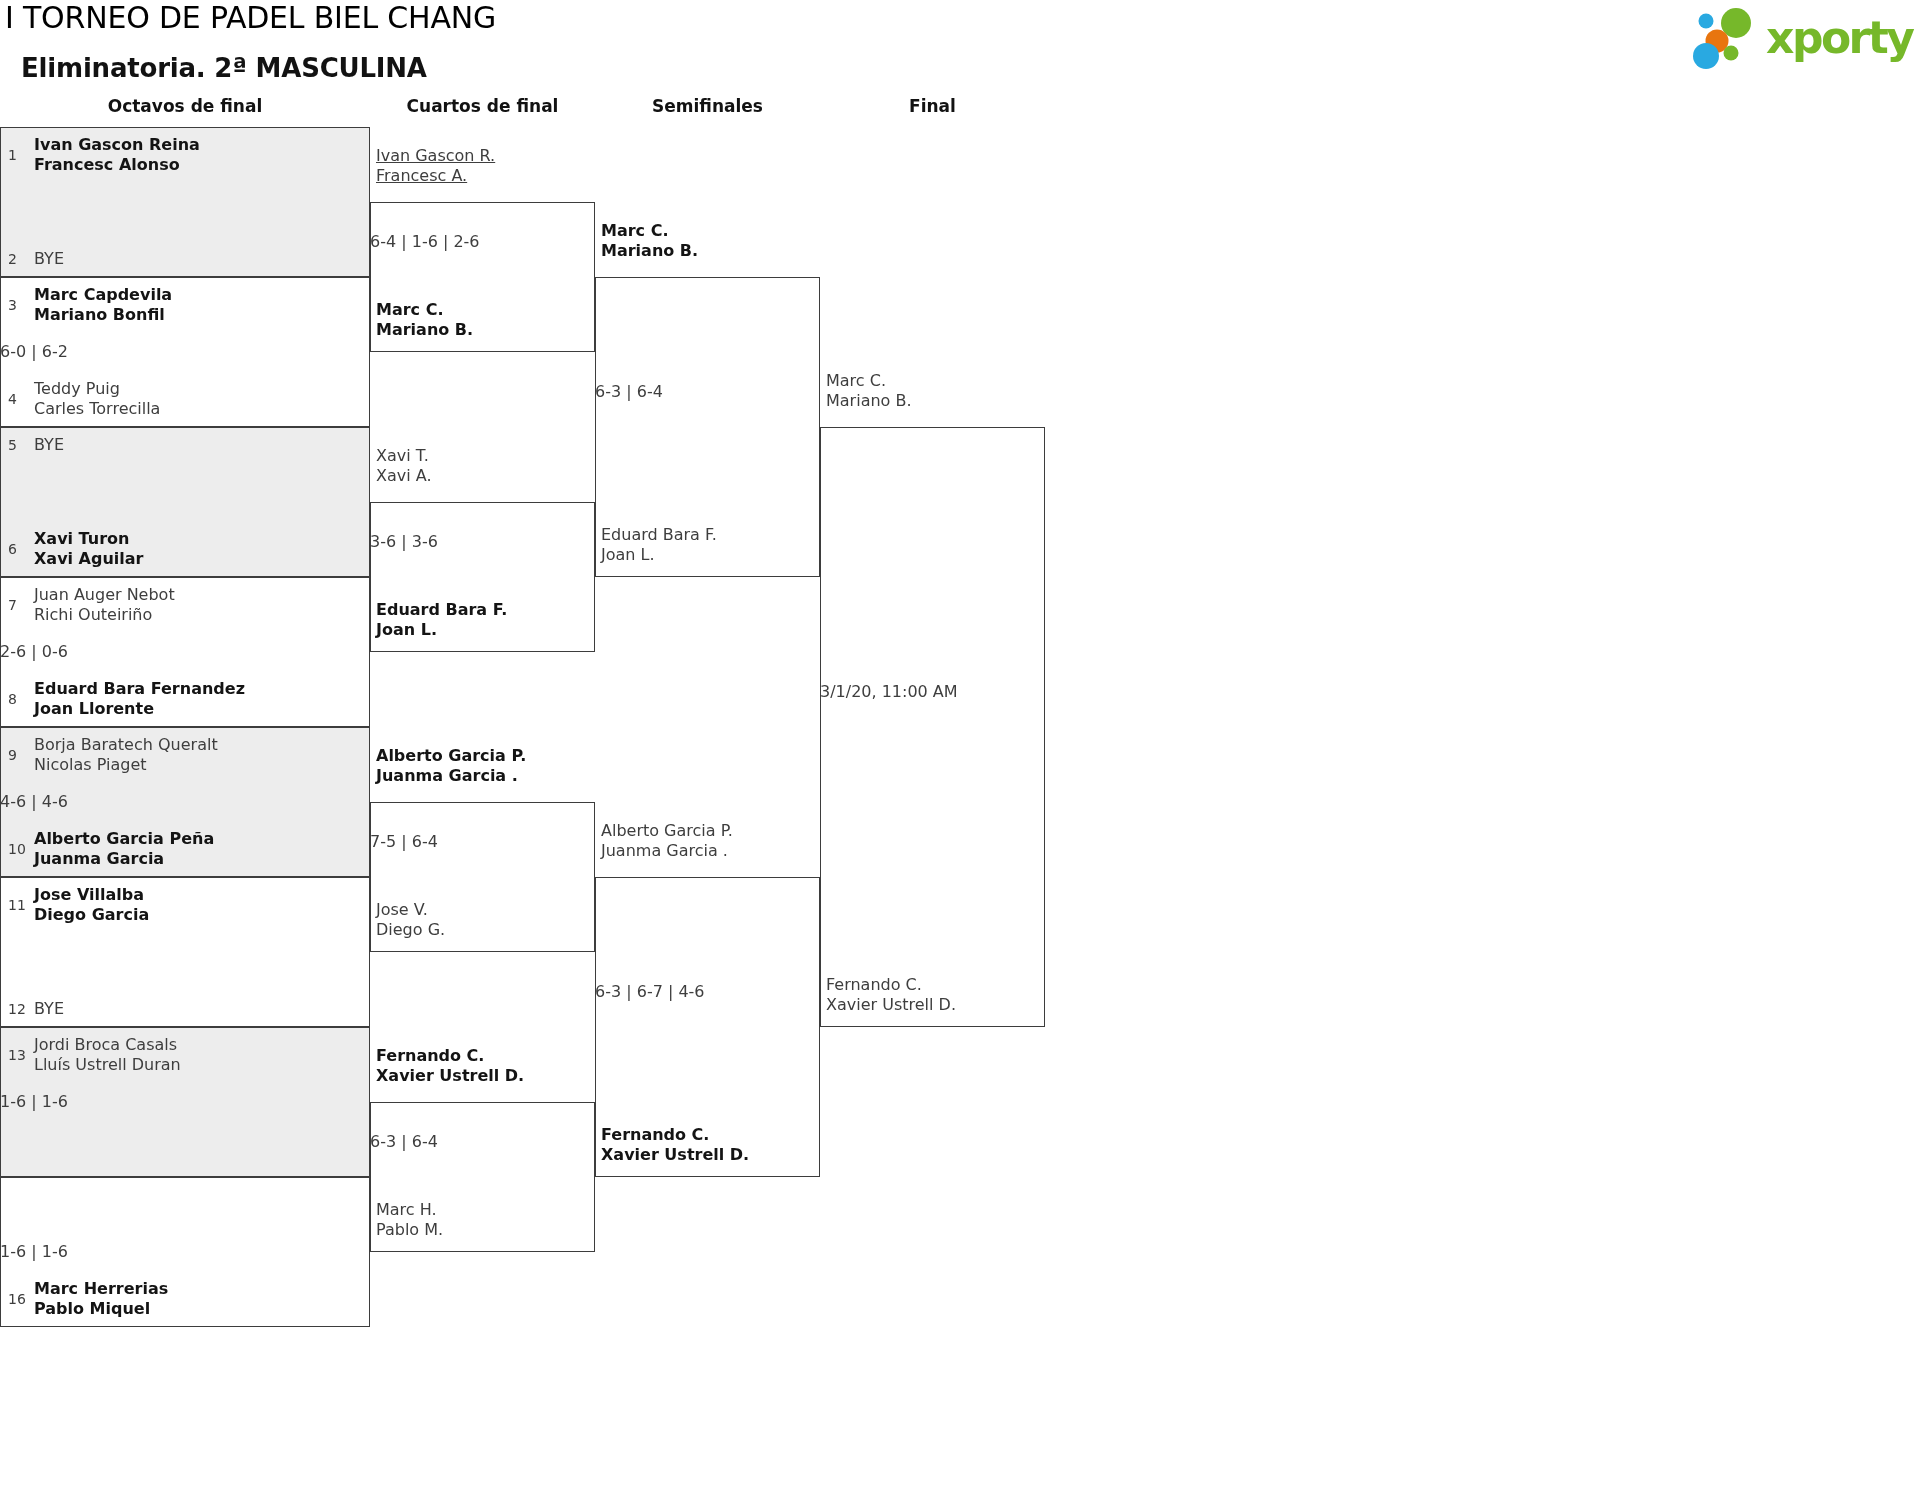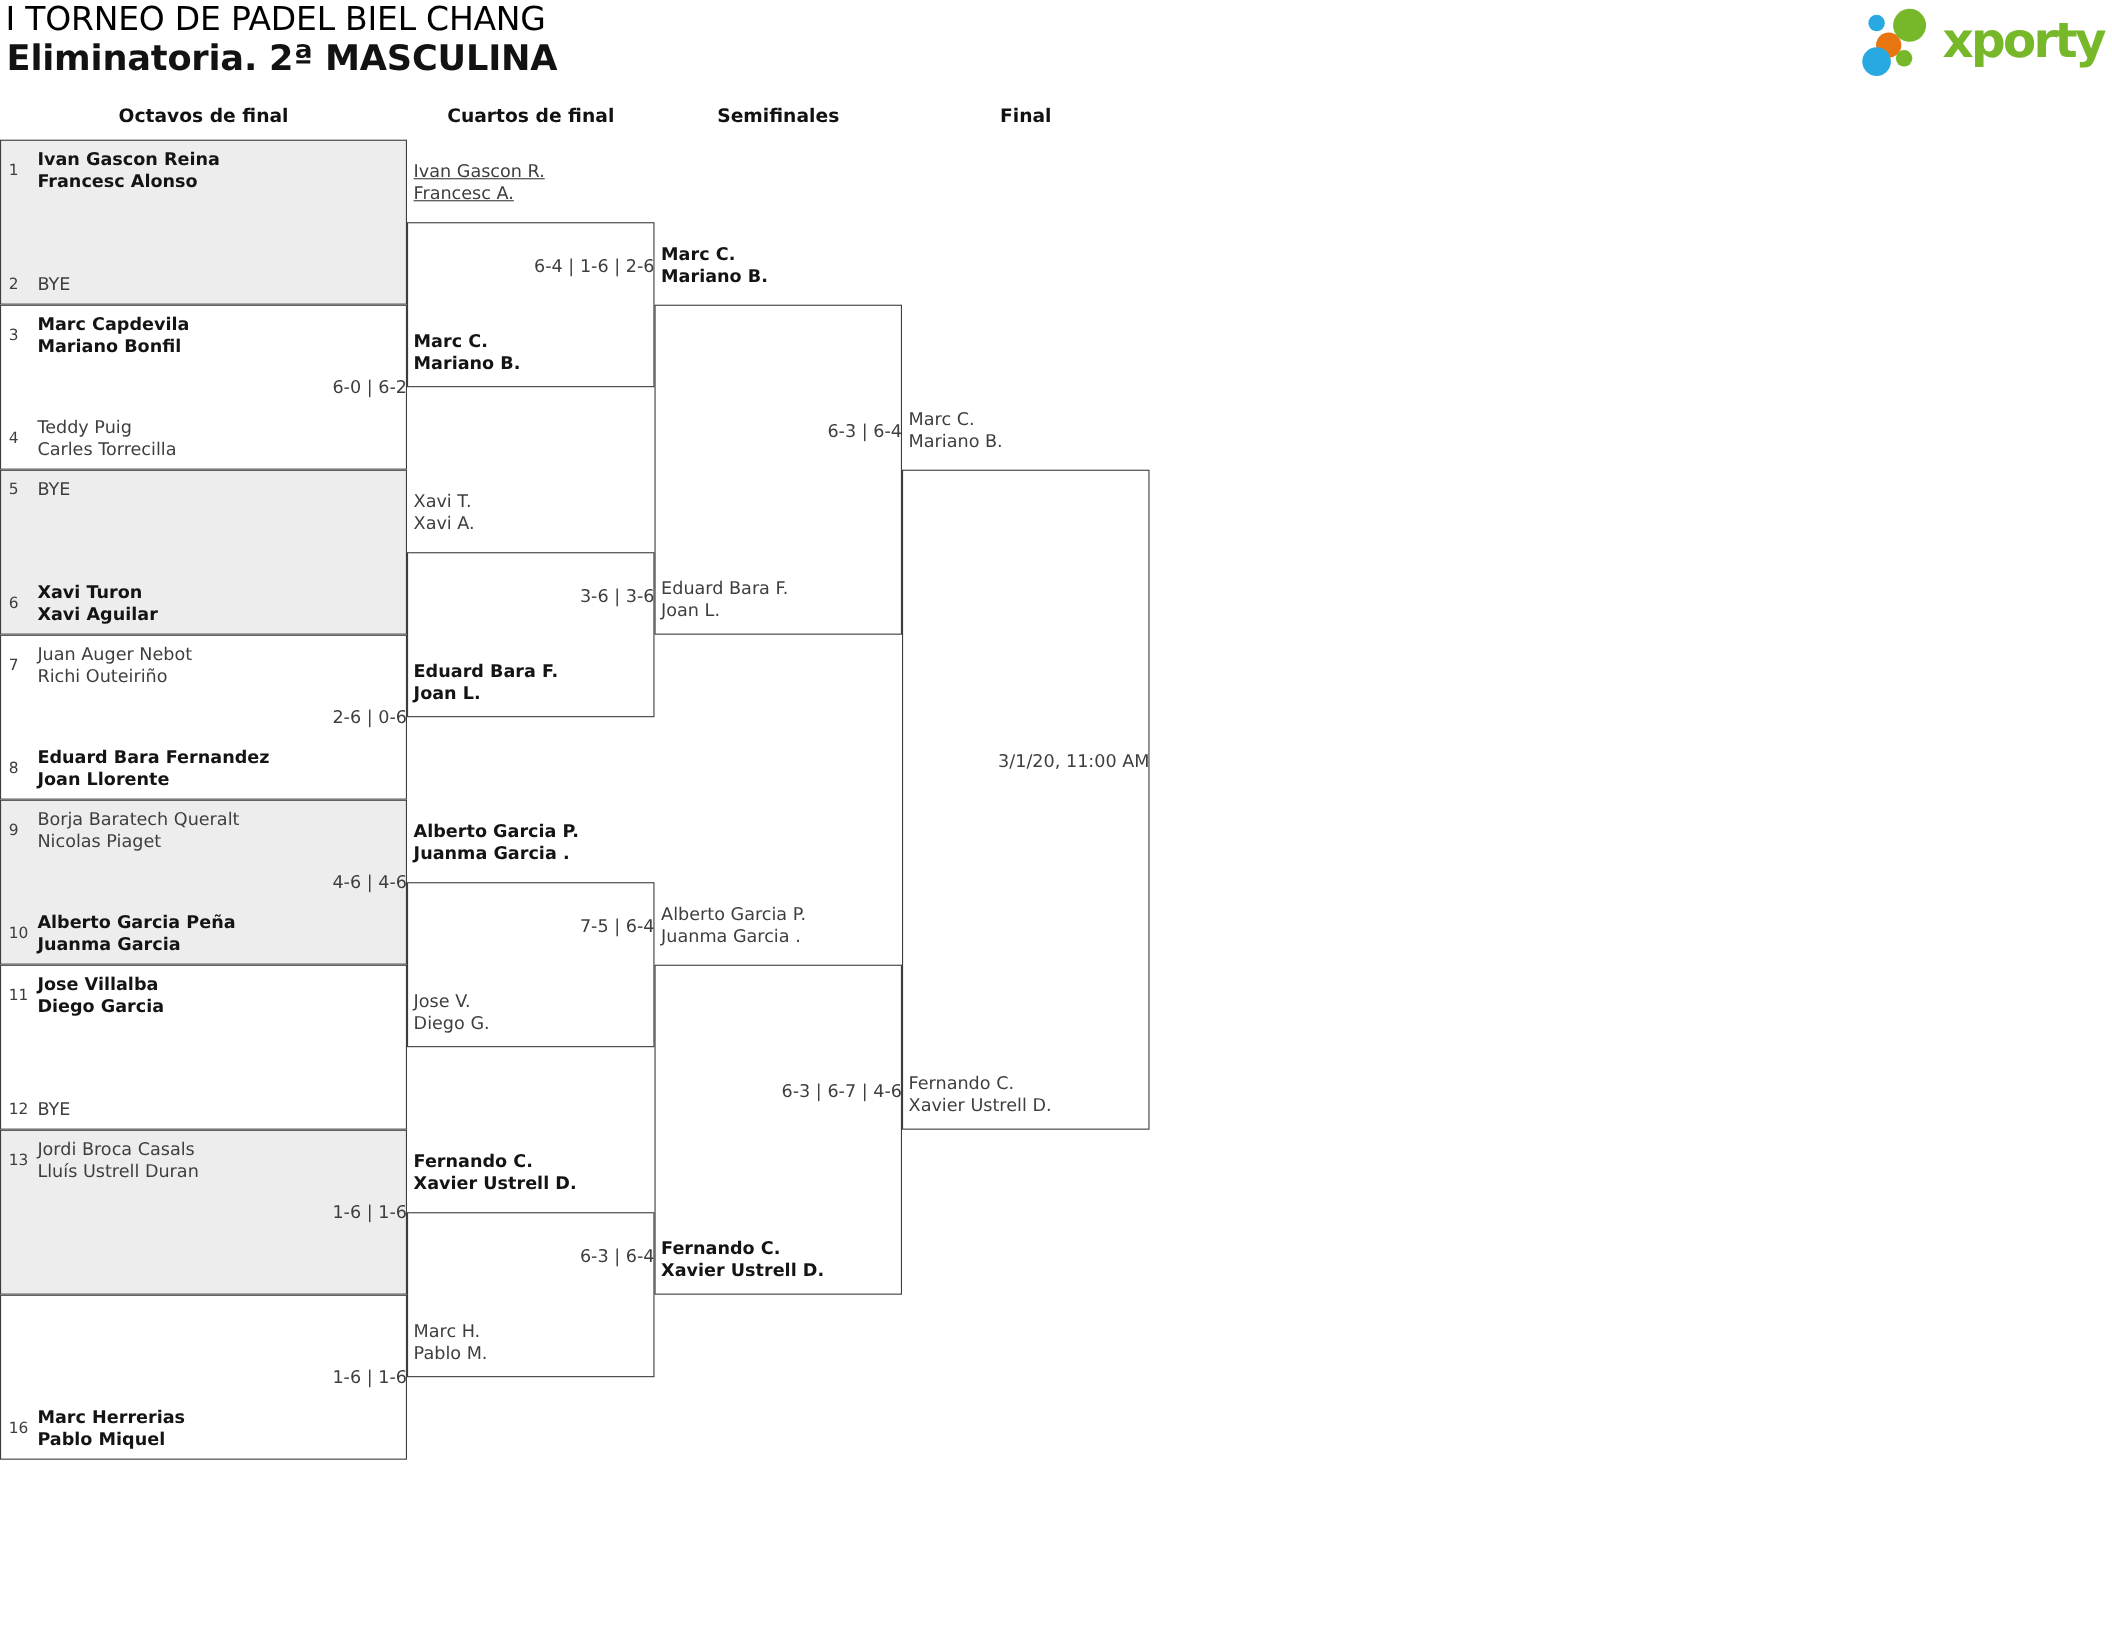--- a/index.html
+++ b/index.html
@@ -3,38 +3,38 @@
 <meta charset="utf-8">
 <style>
   html,body{margin:0;padding:0}
   body{
     width:1920px;height:1492px;position:relative;overflow:hidden;
     background:#ffffff;color:#161616;
     font-family:"DejaVu Sans","Liberation Sans",sans-serif;
   }
   .title{position:absolute;left:5px;top:1px;margin:0;font-size:30px;line-height:34px;
          font-weight:400;letter-spacing:-0.2px;color:#000000}
-  .subtitle{position:absolute;left:5px;top:35px;margin:1px;font-size:32px;line-height:34px;
+  .subtitle{position:absolute;left:5px;top:35px;margin:16px;font-size:26px;line-height:34px;
          font-weight:700;letter-spacing:-0.2px;color:#121212}
   .rh{position:absolute;top:96px;height:22px;font-size:17px;line-height:20px;
       font-weight:700;text-align:center;color:#121212}
   .obox{position:absolute;left:0;width:370px;height:150px;
         border:1px solid var(--line,#3d3d3d);box-sizing:border-box}
   .obox.gray{background:var(--fill-gray,#ededed)}
   .obox.white{background:#ffffff}
   .slot{position:absolute;left:7px;right:6px;display:flex;align-items:center;gap:6px}
   .slot.top{top:7px}
   .slot.bot{bottom:7px}
   .seed{flex:none;width:20px;font-size:14px;line-height:18px;color:#3e3e3e}
   .names{font-size:16px;line-height:20px;color:#3e3e3e}
   .names.bold{font-weight:700;color:#141414}
   .mbox{position:absolute;border:1px solid var(--line,#3d3d3d);box-sizing:border-box;background:transparent}
   .lbl{position:absolute;font-size:16px;line-height:20px;color:#3e3e3e;white-space:nowrap}
   .lbl.bold{font-weight:700;color:#141414}
-  .score{position:absolute;height:20px;font-size:16px;line-height:20px;text-align:right;color:#3e3e3e;white-space:nowrap}
+  .score{position:absolute;height:20px;font-size:16px;line-height:20px;text-align:left;color:#3e3e3e;white-space:nowrap}
   .logo{position:absolute;left:1690px;top:6px;width:210px;height:64px;cursor:pointer}
   .logo-dots{position:absolute;left:0;top:0}
   .logo-text{position:absolute;left:76px;top:2px;font-size:44px;line-height:60px;
              font-weight:700;letter-spacing:-2.5px;color:var(--logo-green,#76b82a)}
 </style>
 </head>
 <body>
 
 <h1 class="title">I TORNEO DE PADEL BIEL CHANG</h1>
 <h2 class="subtitle">Eliminatoria. 2ª MASCULINA</h2>

